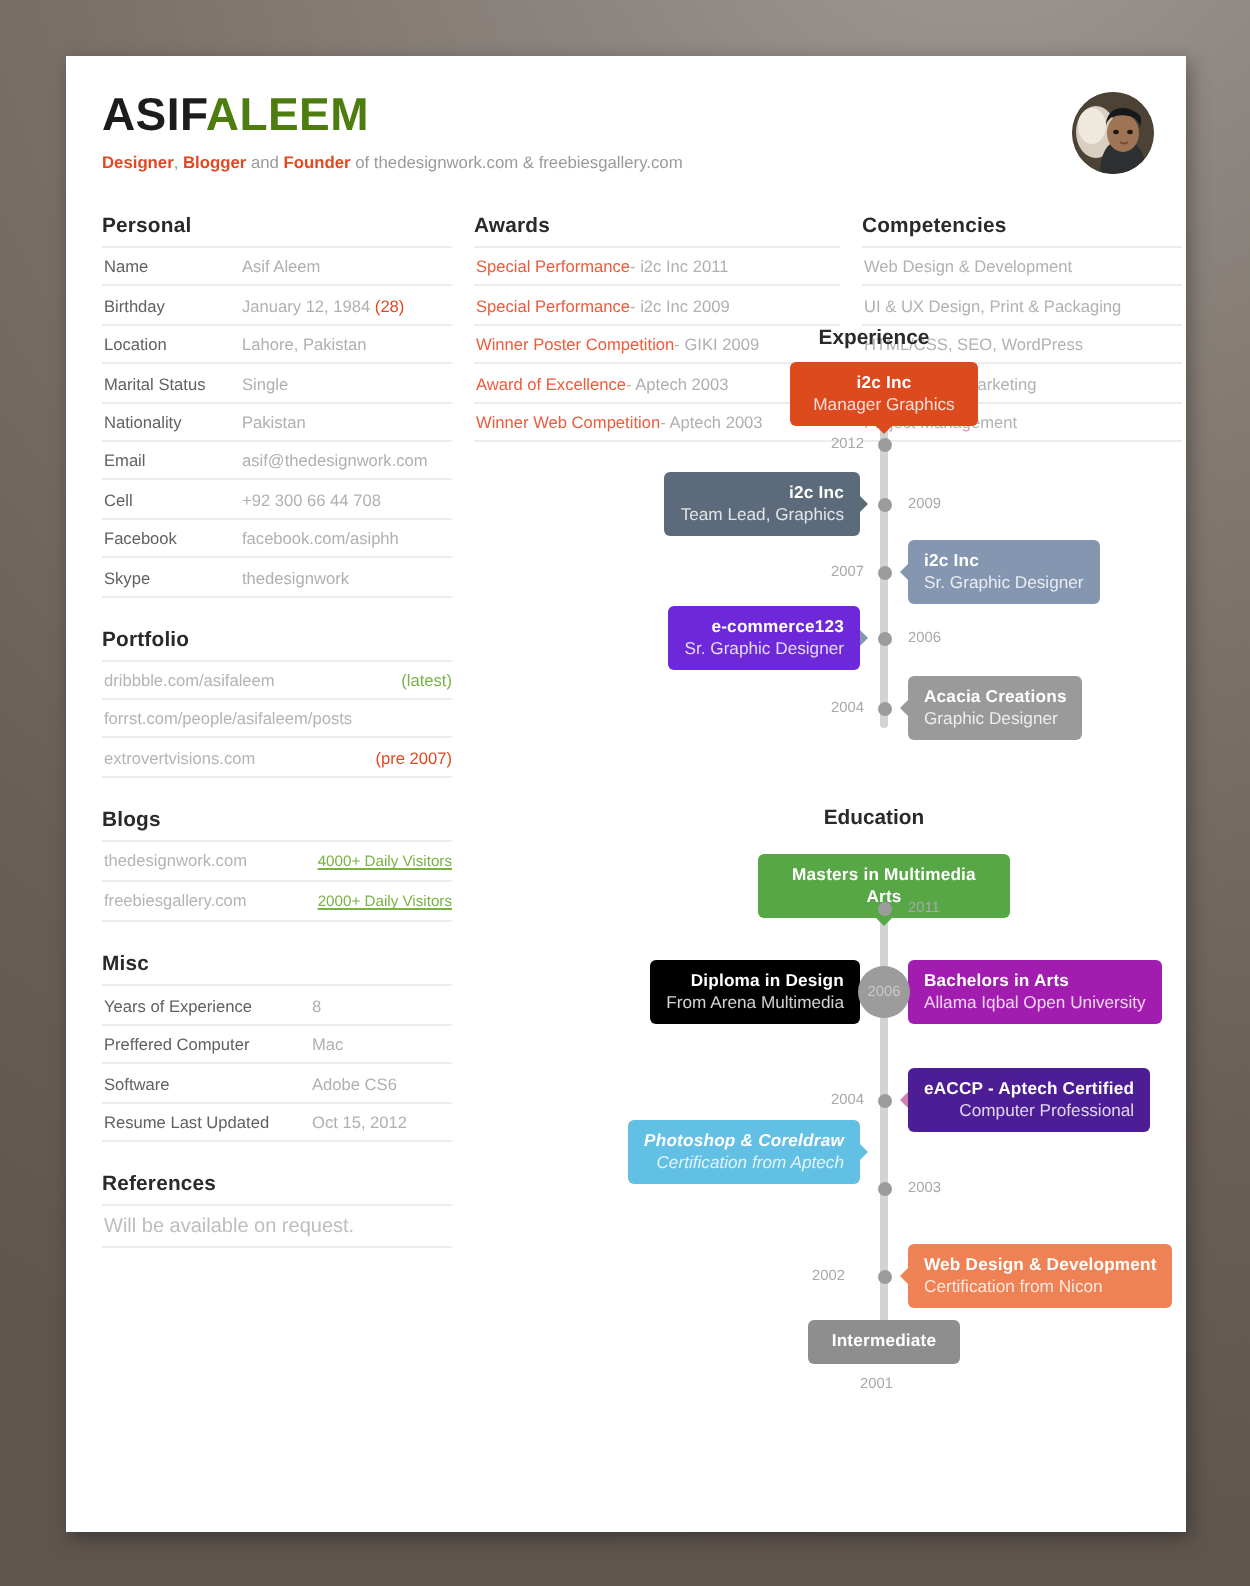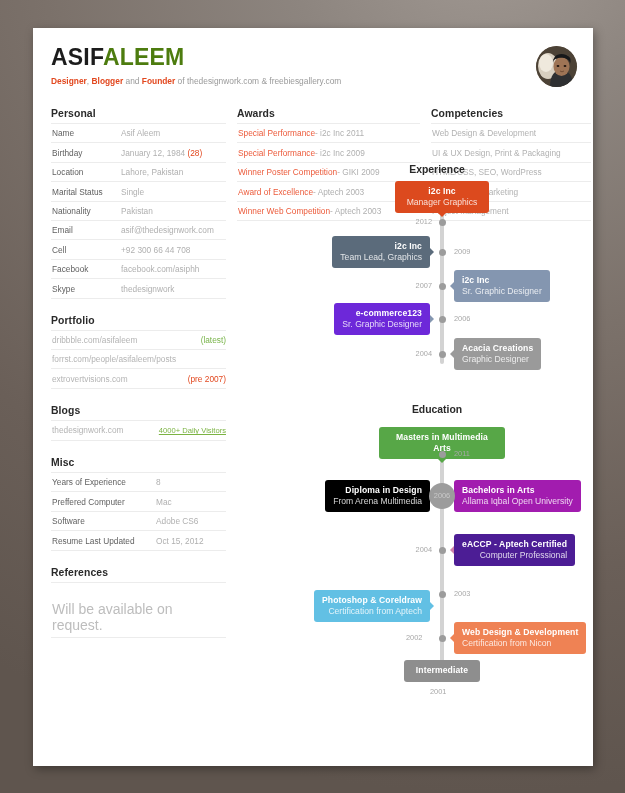--- a/index.html
+++ b/index.html
@@ -129,25 +129,24 @@
 
   
   .award { font-size: 8.3px; line-height: 10px; }
   .award .a-name { color: #ec5b3b; }
   .award .a-meta { color: #b0b0b0; }
 
   
   .comp { font-size: 8.3px; line-height: 10px; color: #b2b2b2; }
 
   .refs-note {
-    font-size: 14px;
+    font-size: 10px;
     color: #bdbdbd;
     padding: 5px 0 4px 1px;
     border-bottom: 1px solid #ececec;
-    margin-top: 13px;
   }
 
   
   .timeline-wrap {
     position: absolute;
     left: 212px;
     top: 120px;
     width: 348px;
     height: 608px;
   }
@@ -342,20 +341,24 @@
             </div>
       </div>
 
       <div class="sec">
         <div class="sec-title">Blogs</div>
         <div class="rows" id="blogs-rows">
               <div class="row single">
                 <span class="v">thedesignwork.com</span>
                 <span class="green-b">4000+ Daily Visitors</span>
               </div>
+              <div class="row single">
+                <span class="v">freebiesgallery.com</span>
+                <span class="green-b">2000+ Daily Visitors</span>
+              </div>
             </div>
       </div>
 
       <div class="sec sec-misc">
         <div class="sec-title">Misc</div>
         <div class="rows" id="misc-rows">
               <div class="row">
                 <span class="k">Years of Experience</span>
                 <span class="v">8</span>
               </div>
@@ -484,21 +487,21 @@
           <span class="t1">Bachelors in Arts</span>
           <span class="t2">Allama Iqbal Open University</span>
         </div>
         <div class="bubble" style="top: 319px;">2006</div>
         <div class="tbox l ptr-l" style="--bg: #d081ab; background: #4c1d95; left: 191px; top: 370px; text-align: right;">
           <span class="t1">eACCP - Aptech Certified</span>
           <span class="t2">Computer Professional</span>
         </div>
         <div class="dot" style="top: 382.5px;"></div>
         <div class="yr left" style="top: 382px; left: 143px; width: 26px; text-align: right;">2004</div>
-        <div class="tbox r ptr-r" style="--bg: #62c0e4; background: rgb(98, 192, 228); right: 181px; top: 426px;">
+        <div class="tbox r ptr-r" style="--bg: #62c0e4; background: rgb(98, 192, 228); right: 181px; top: 396px; font-style: italic;">
           <span class="t1">Photoshop &amp; Coreldraw</span>
           <span class="t2">Certification from Aptech</span>
         </div>
         <div class="dot" style="top: 426.5px;"></div>
         <div class="yr right" style="top: 426px; left: 191px;">2003</div>
         <div class="tbox l ptr-l" style="--bg: #ef8254; background: rgb(239, 130, 84); left: 191px; top: 458px;">
           <span class="t1">Web Design &amp; Development</span>
           <span class="t2">Certification from Nicon</span>
         </div>
         <div class="dot" style="top: 470.5px;"></div>

